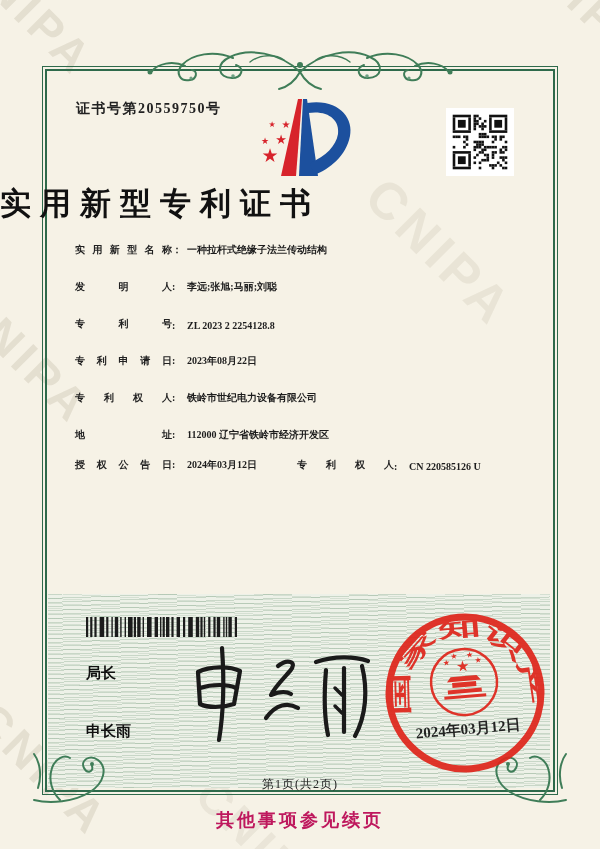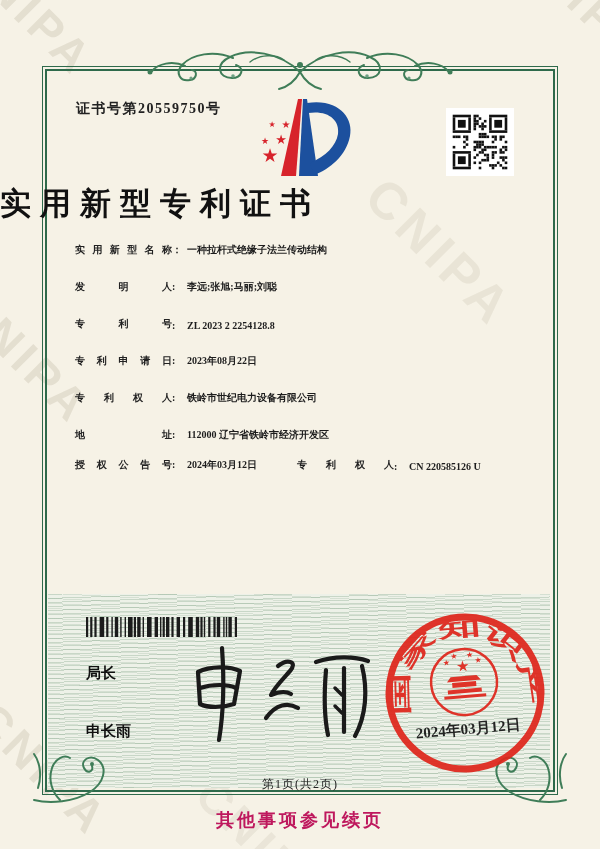--- a/index.html
+++ b/index.html
@@ -267,21 +267,21 @@
 <div class="row" style="top:354px">
   <span class="flabel">专利申请日</span><span class="fcolon">:</span><span class="fvalue">2023年08月22日</span>
 </div>
 <div class="row" style="top:391px">
   <span class="flabel">专利权人</span><span class="fcolon">:</span><span class="fvalue">铁岭市世纪电力设备有限公司</span>
 </div>
 <div class="row" style="top:428px">
   <span class="flabel">地址</span><span class="fcolon">:</span><span class="fvalue">112000 辽宁省铁岭市经济开发区</span>
 </div>
 <div class="row" style="top:458px">
-  <span class="flabel">授权公告号</span><span class="fcolon">:</span><span class="fvalue">2024年03月12日</span>
+  <span class="flabel">授权公告日</span><span class="fcolon">:</span><span class="fvalue">2024年03月12日</span>
   <span class="grant-right">
     <span class="flabel">专利权人</span><span class="fcolon">:</span><span class="fvalue">CN 220585126 U</span>
   </span>
 </div>
 
 <div class="paras">
 </div>
 
 <svg class="barcode" width="158" height="21" viewBox="0 0 158 21">
   <g id="bcg" fill="#1c1c1c">

